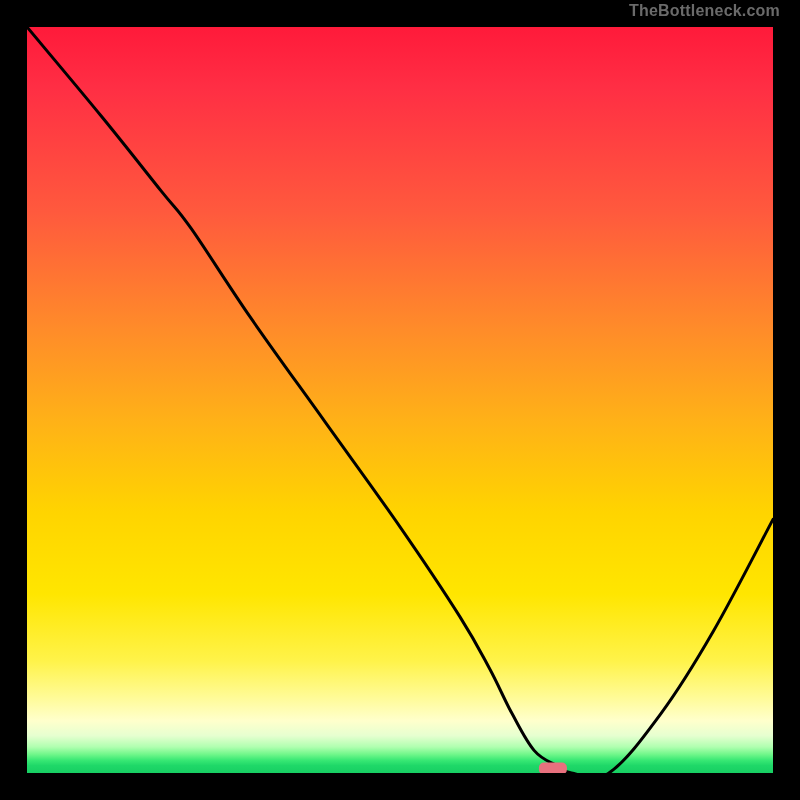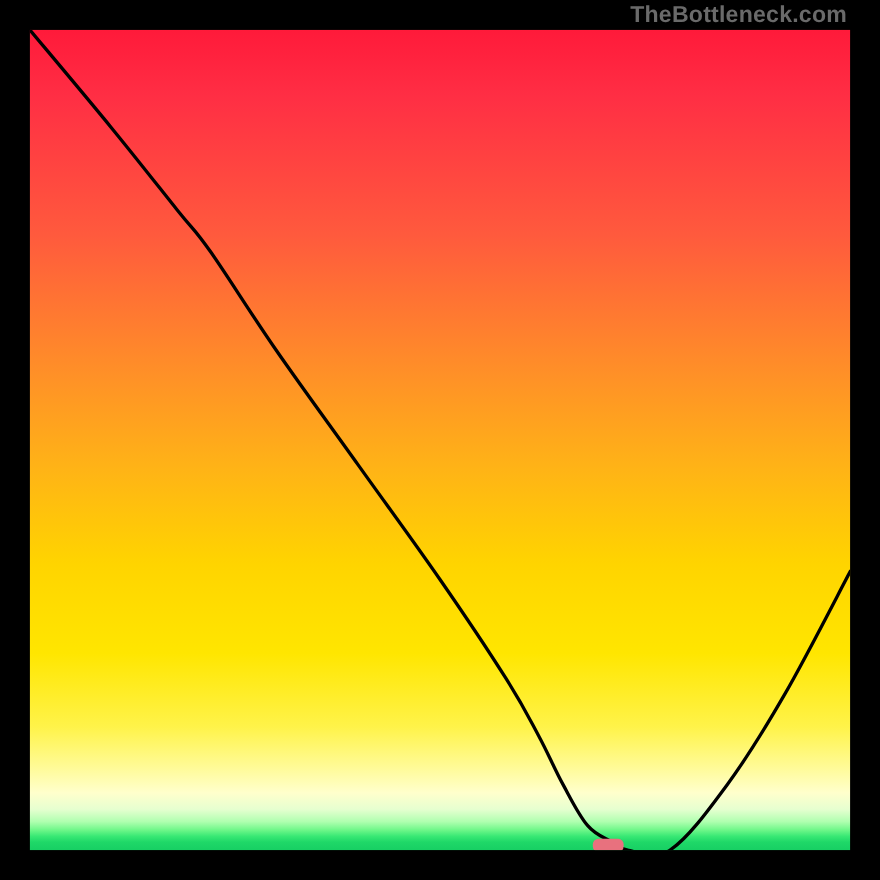--- a/index.html
+++ b/index.html
@@ -65,23 +65,23 @@
     stroke-width: 3;
     stroke-linecap: round;
     stroke-linejoin: round;
   }
   .marker {
     fill: #e8717e;
   }
   .watermark {
     position: absolute;
     top: 2px;
-    right: 30px;
+    right: 20px;
     font-family: Arial, Helvetica, sans-serif;
-    font-size: 21px;
+    font-size: 16px;
     font-weight: 600;
     color: #6a6a6a;
     letter-spacing: 0.2px;
     white-space: nowrap;
     user-select: none;
   }
 </style>
 </head>
 <body>
 

